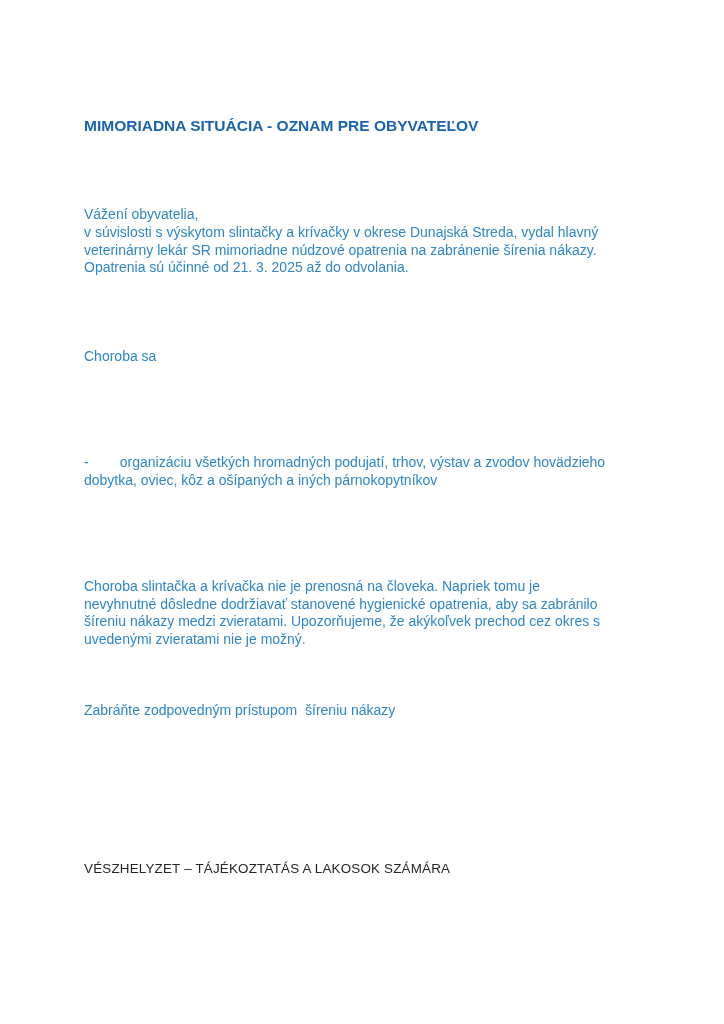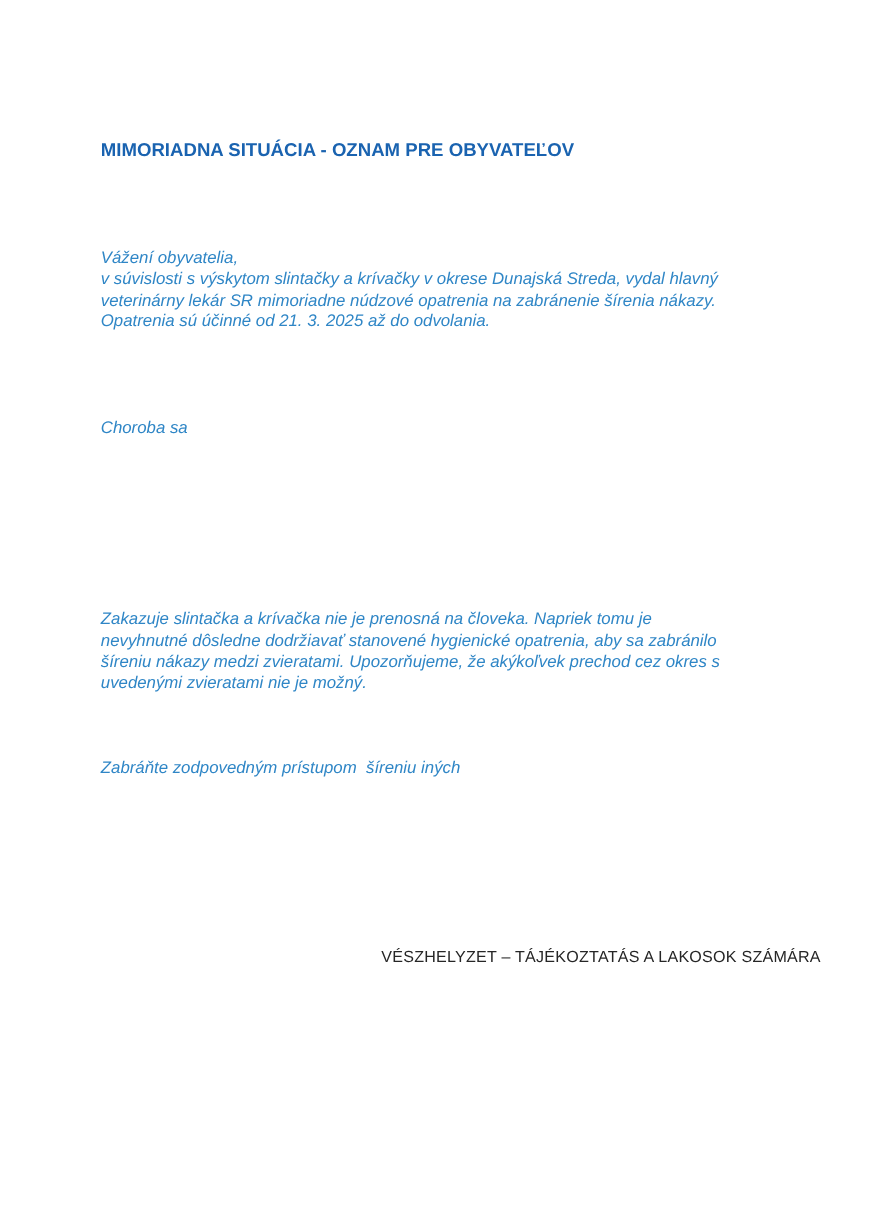--- a/index.html
+++ b/index.html
@@ -32,61 +32,62 @@
     white-space: pre-wrap;
   }
   .sk-title {
     color: var(--sk-heading);
     font-weight: bold;
     font-size: 15.5px;
     line-height: 18px;
     margin-bottom: 17.7px;
     white-space: pre-wrap;
   }
-  .sk-par { margin: 0; font-style: italic; }
+  .sk-par { margin: 0; }
   .sk-intro { margin-bottom: 17.7px; }
   
   .hu-section {
     margin-top: 65px;
     color: var(--hu-text);
     font-size: 13.4px;
     line-height: 19.5px;
     width: 600px;
     white-space: pre-wrap;
   }
   .hu-title {
     letter-spacing: 0.2px;
     margin-bottom: 37px;
-    text-align: right;
   }
 </style>
 </head>
 <body>
 
 <div class="page">
 
   <div class="sk-section">
     <div class="sk-title">MIMORIADNA SITUÁCIA - OZNAM PRE OBYVATEĽOV</div>
 
     <div class="sk-par sk-intro">Vážení obyvatelia,
 v súvislosti s výskytom slintačky a krívačky v okrese Dunajská Streda, vydal hlavný
 veterinárny lekár SR mimoriadne núdzové opatrenia na zabránenie šírenia nákazy.
 Opatrenia sú účinné od 21. 3. 2025 až do odvolania.</div>
 
     <div class="sk-par">Choroba sa</div>
 
     <div>
+      <div class="sk-par">-        organizáciu všetkých hromadných podujatí, trhov, výstav a zvodov hovädzieho
+dobytka, oviec, kôz a ošípaných a iných párnokopytníkov</div>
     </div>
 
-    <div class="sk-par">Zakazuje slintačka a krívačka nie je prenosná na človeka. Napriek tomu je
+    <div class="sk-par">Choroba slintačka a krívačka nie je prenosná na človeka. Napriek tomu je
 nevyhnutné dôsledne dodržiavať stanovené hygienické opatrenia, aby sa zabránilo
 šíreniu nákazy medzi zvieratami. Upozorňujeme, že akýkoľvek prechod cez okres s
 uvedenými zvieratami nie je možný.</div>
 
-    <div class="sk-par">Zabráňte zodpovedným prístupom  šíreniu iných</div>
+    <div class="sk-par">Zabráňte zodpovedným prístupom  šíreniu nákazy</div>
   </div>
 
   <div class="hu-section">
     <div class="hu-title">VÉSZHELYZET – TÁJÉKOZTATÁS A LAKOSOK SZÁMÁRA</div>
 
     
 
     
 
     

